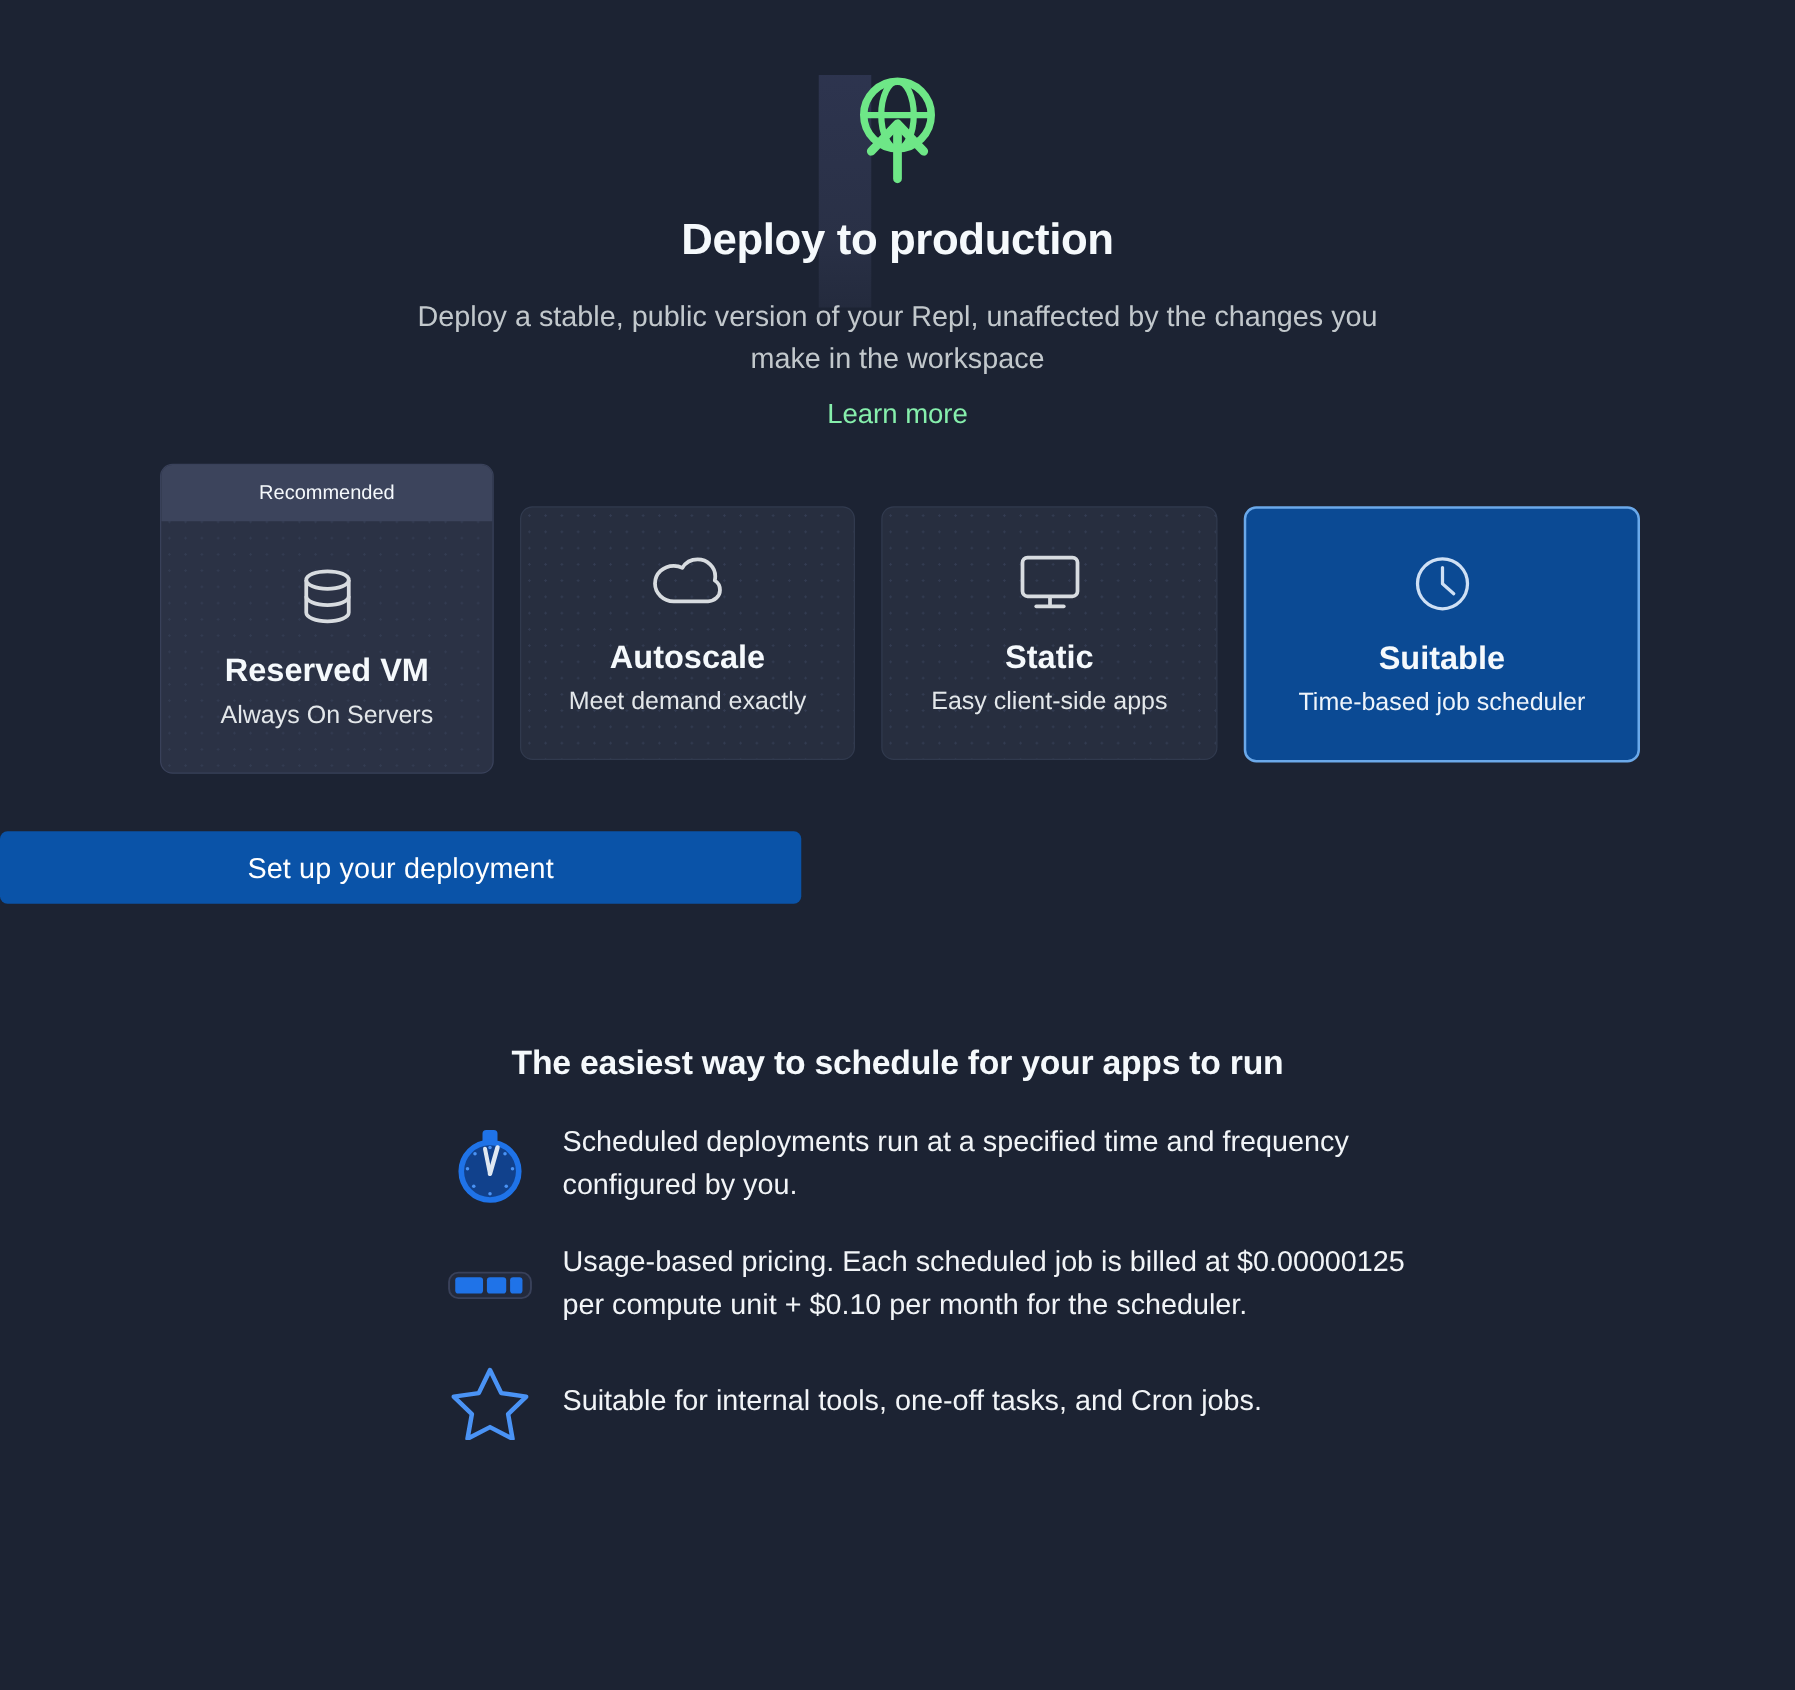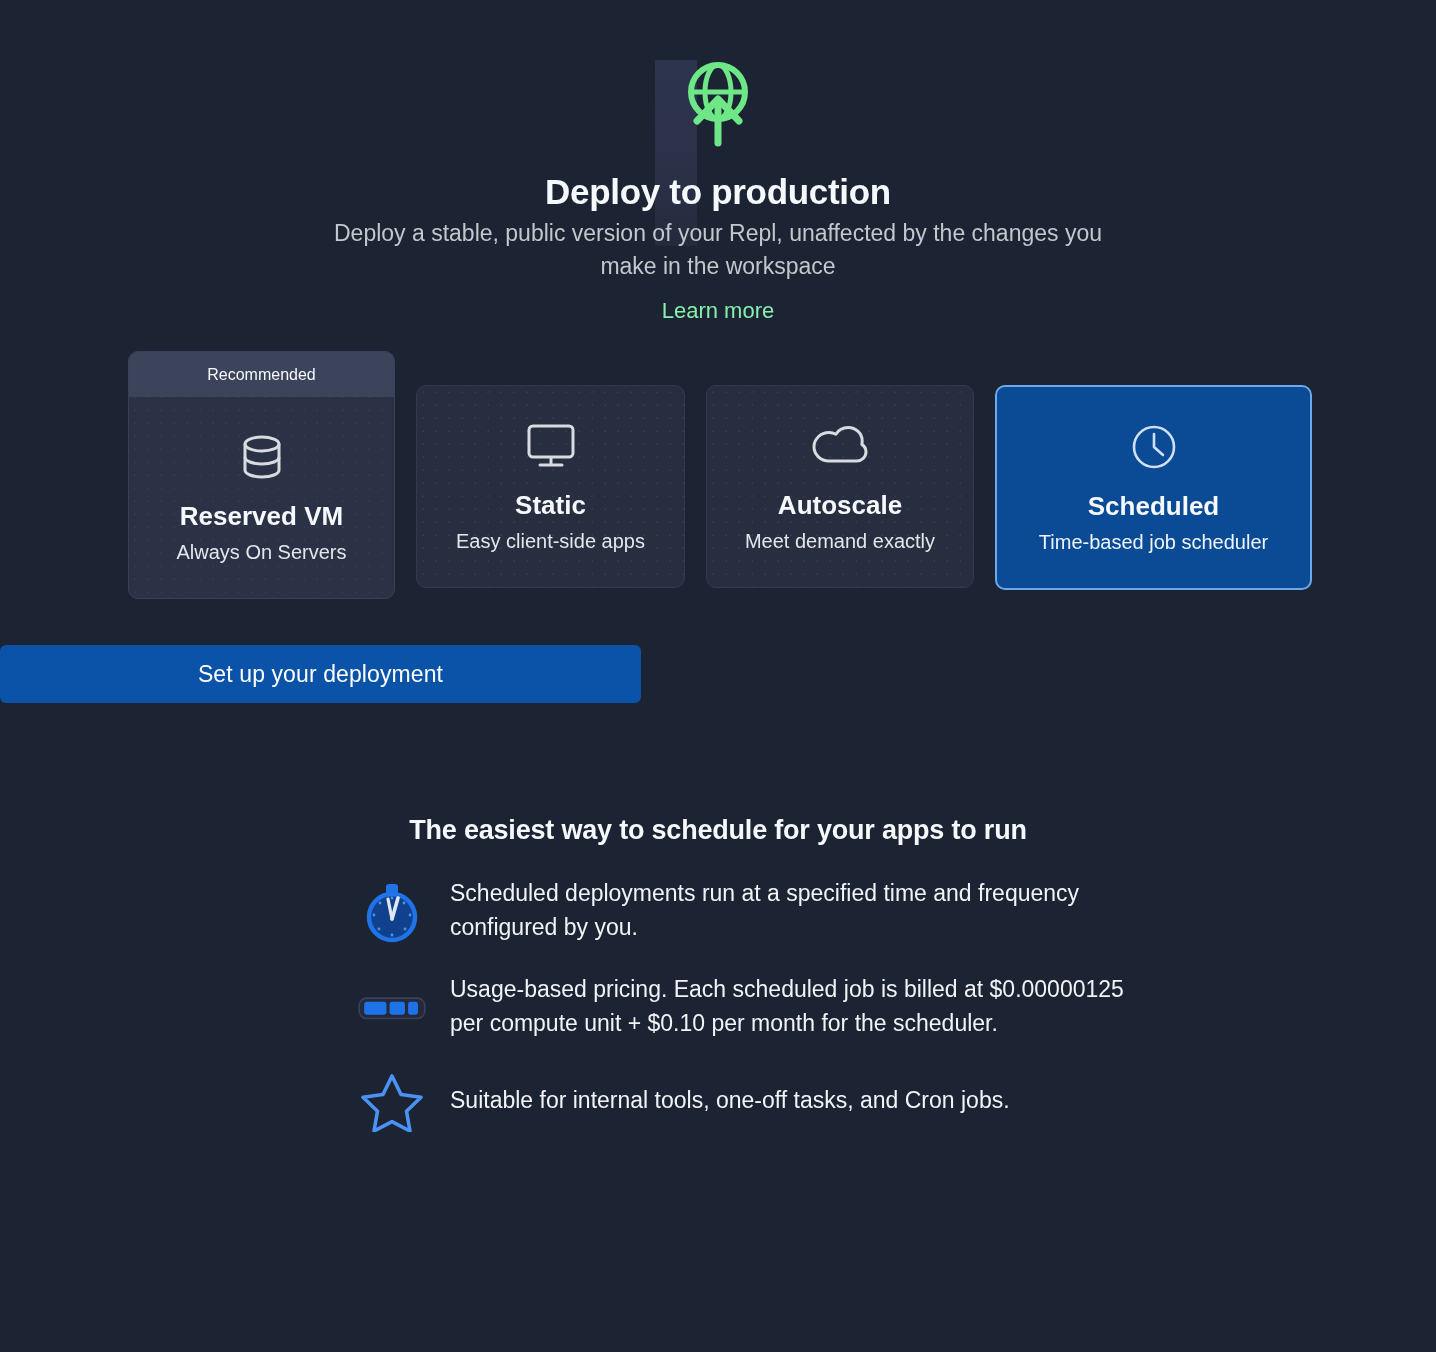--- a/index.html
+++ b/index.html
@@ -49,21 +49,21 @@
     letter-spacing: -0.3px;
     color: #f5f9fc;
     margin: 24px 0 0 0;
     line-height: 1.2;
   }
   .subtitle {
     text-align: center;
     font-size: 23px;
     line-height: 1.42;
     color: #c2c8cc;
-    margin: 4px auto 0 auto;
+    margin: 24px auto 0 auto;
     max-width: 800px;
     font-weight: normal;
   }
   .learn-more-row {
     text-align: center;
     margin-top: 16px;
   }
   .learn-more {
     font-size: 22px;
     color: #86efac;
@@ -230,55 +230,55 @@
             <ellipse cx="22" cy="10" rx="17" ry="7" stroke="#d8dce0" stroke-width="3"></ellipse>
             <path d="M5 10 V36 C5 40 12.6 43 22 43 C31.4 43 39 40 39 36 V10" stroke="#d8dce0" stroke-width="3" fill="none"></path>
             <path d="M5 23 C5 27 12.6 30 22 30 C31.4 30 39 27 39 23" stroke="#d8dce0" stroke-width="3" fill="none"></path>
           </svg>
         </div>
         <div class="card-title">Reserved VM</div>
         <div class="card-sub">Always On Servers</div>
       </div>
     </div>
 
+    <div class="card standard">
+      <div class="card-body">
+        <div class="card-icon">
+          <svg width="56" height="42" viewBox="0 0 56 42" fill="none" xmlns="http://www.w3.org/2000/svg">
+            <path d="M17 36 C8.7 36 2 29.6 2 21.8 C2 14 8.7 7.6 17 7.6 C19.5 7.6 21.9 8.2 23.9 9.3 C26.3 5.2 30.9 2.5 36.1 2.5 C43.9 2.5 50.2 8.5 50.2 16 C50.2 17.2 50.1 18.3 49.8 19.4 C52.4 21 54 23.8 54 27 C54 32 49.7 36 44.5 36 Z" stroke="#d8dce0" stroke-width="3" fill="none" stroke-linejoin="round"></path>
+          </svg>
+        </div>
+        <div class="card-title">Autoscale</div>
+        <div class="card-sub">Meet demand exactly</div>
+      </div>
+    </div>
+
     <div class="card static-card">
       <div class="card-body">
         <div class="card-icon">
           <svg width="50" height="46" viewBox="0 0 50 46" fill="none" xmlns="http://www.w3.org/2000/svg">
             <rect x="3" y="3" width="44" height="31" rx="4" stroke="#d8dce0" stroke-width="3"></rect>
             <line x1="25" y1="34" x2="25" y2="41" stroke="#d8dce0" stroke-width="3"></line>
             <line x1="14" y1="42" x2="36" y2="42" stroke="#d8dce0" stroke-width="3" stroke-linecap="round"></line>
           </svg>
         </div>
         <div class="card-title">Static</div>
         <div class="card-sub">Easy client-side apps</div>
       </div>
     </div>
 
-    <div class="card standard">
-      <div class="card-body">
-        <div class="card-icon">
-          <svg width="56" height="42" viewBox="0 0 56 42" fill="none" xmlns="http://www.w3.org/2000/svg">
-            <path d="M17 36 C8.7 36 2 29.6 2 21.8 C2 14 8.7 7.6 17 7.6 C19.5 7.6 21.9 8.2 23.9 9.3 C26.3 5.2 30.9 2.5 36.1 2.5 C43.9 2.5 50.2 8.5 50.2 16 C50.2 17.2 50.1 18.3 49.8 19.4 C52.4 21 54 23.8 54 27 C54 32 49.7 36 44.5 36 Z" stroke="#d8dce0" stroke-width="3" fill="none" stroke-linejoin="round"></path>
-          </svg>
-        </div>
-        <div class="card-title">Autoscale</div>
-        <div class="card-sub">Meet demand exactly</div>
-      </div>
-    </div>
-
     <div class="card selected">
       <div class="card-body">
         <div class="card-icon">
           <svg width="46" height="46" viewBox="0 0 46 46" fill="none" xmlns="http://www.w3.org/2000/svg">
             <circle cx="23" cy="23" r="20" stroke="#cfe0f5" stroke-width="2.6"></circle>
             <path d="M23 10 V23 L32 31" stroke="#cfe0f5" stroke-width="2.6" stroke-linecap="round" stroke-linejoin="round" fill="none"></path>
           </svg>
         </div>
-        <div class="card-title">Scheduled</div>
+        <div class="card-title">Suitable</div>
         <div class="card-sub">Time-based job scheduler</div>
       </div>
     </div>
 
   </div>
 
   <div class="cta-wrap">
     <button class="cta">Set up your deployment</button>
   </div>
 

